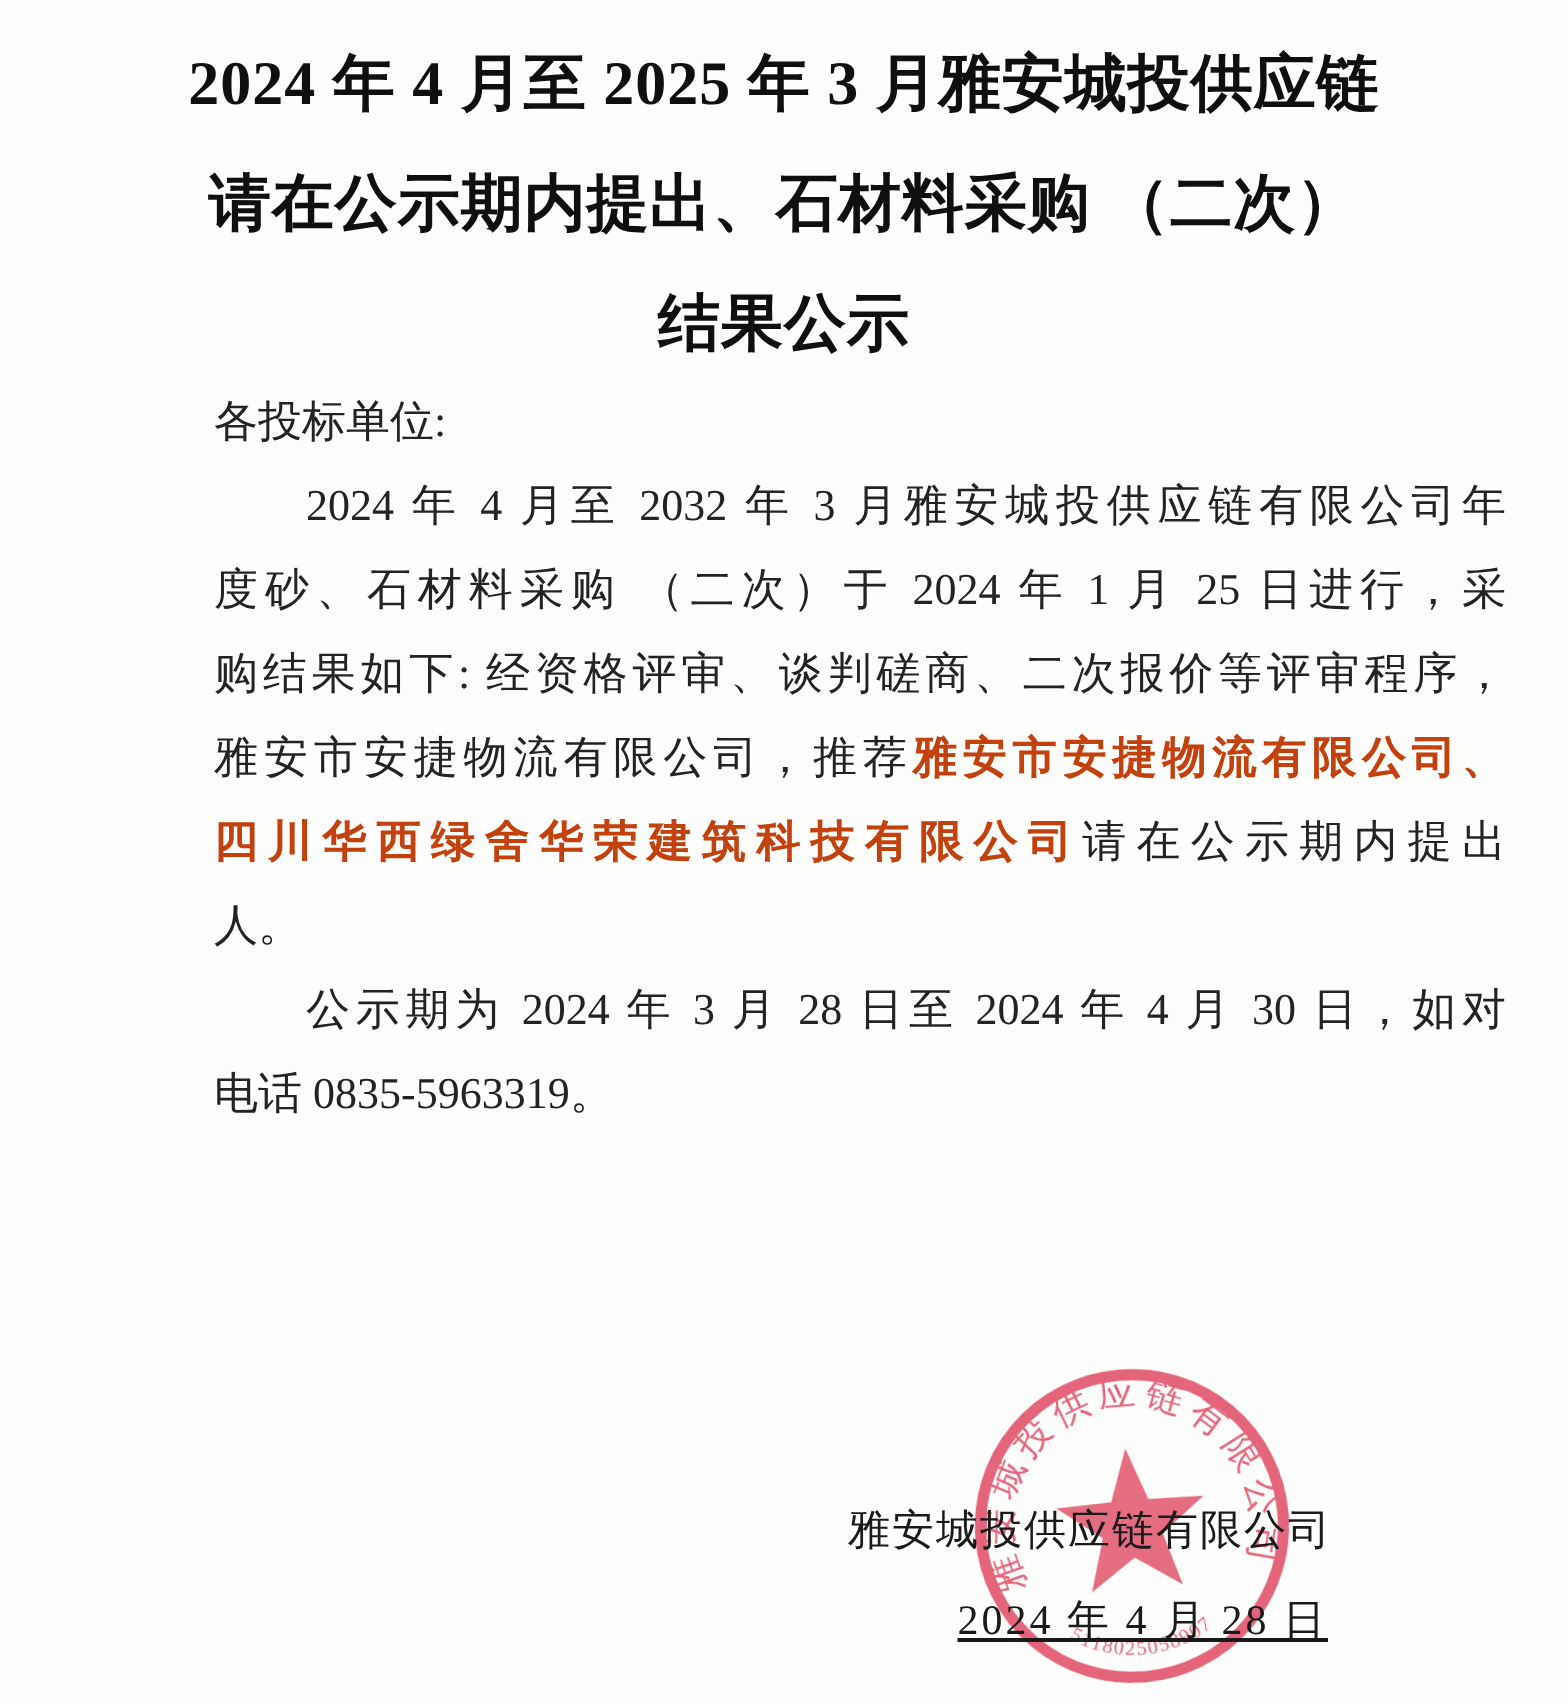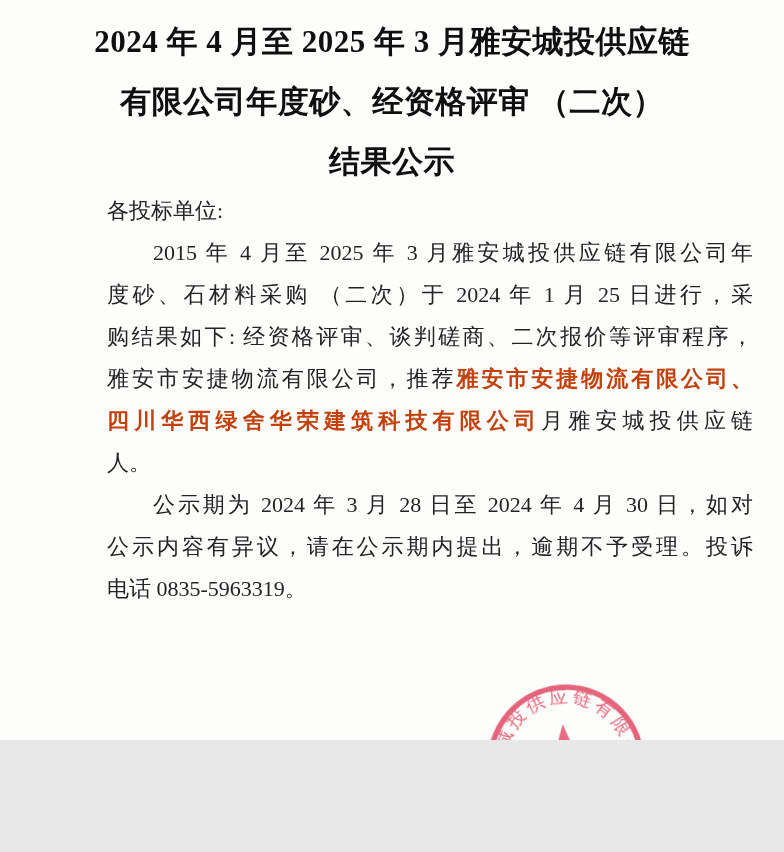--- a/index.html
+++ b/index.html
@@ -1,18 +1,18 @@
 <!DOCTYPE html>
 <html><head>
 <meta charset="utf-8">
 <style>
   html,body { margin:0; padding:0; background:#e8e8e8; }
   .page {
     position:relative;
-    width:784px; height:740px;
+    width:784px; height:852px;
     margin:0 auto;
     background:#fdfdfc;
     overflow:hidden;
     font-family:"Liberation Serif","DejaVu Serif",serif;
     color:#1e1e1e;
   }
   .title-block {
     position:absolute; top:12px; left:0; right:0;
     text-align:center;
     font-weight:bold;
@@ -54,37 +54,36 @@
   }
   .seal text { font-family:"Liberation Serif","DejaVu Serif",serif; }
 </style>
 </head>
 <body>
 
 <div class="page">
 
   <div class="title-block">
     <div>2024 年 4 月至 2025 年 3 月雅安城投供应链</div>
-    <div>有限公司年度砂、经资格评审 （二次）</div>
+    <div>请在公示期内提出、石材料采购 （二次）</div>
     <div>结果公示</div>
   </div>
 
   <div class="body-block">
     <div class="line last">各投标单位:</div>
     <div>
-        <div class="line indent"><span>2015 年 4 月至 2025 年 3 月雅安城投供应链有限公司年</span></div>
+        <div class="line indent"><span>2024 年 4 月至 2032 年 3 月雅安城投供应链有限公司年</span></div>
         <div class="line"><span>度砂、石材料采购 （二次）于 2024 年 1 月 25 日进行，采</span></div>
         <div class="line"><span>购结果如下: 经资格评审、谈判磋商、二次报价等评审程序，</span></div>
         <div class="line"><span>雅安市安捷物流有限公司，推荐</span><span class="bold">雅安市安捷物流有限公司、</span></div>
-        <div class="line"><span class="bold">四川华西绿舍华荣建筑科技有限公司</span><span>月雅安城投供应链</span></div>
+        <div class="line"><span class="bold">四川华西绿舍华荣建筑科技有限公司</span><span>请在公示期内提出</span></div>
         <div class="line last"><span>人。</span></div>
       </div>
     <div>
         <div class="line indent"><span>公示期为 2024 年 3 月 28 日至 2024 年 4 月 30 日，如对</span></div>
-        <div class="line"><span>公示内容有异议，请在公示期内提出，逾期不予受理。投诉</span></div>
         <div class="line last"><span>电话 0835-5963319。</span></div>
       </div>
   </div>
 
   <svg class="seal" viewBox="0 0 170 170">
     <circle cx="85" cy="85" r="74" fill="none" stroke-width="5.5" stroke="#e14f68"></circle>
     <polygon points="85,47 94.1,72.5 121.1,73.3 99.7,89.8 107.3,115.7 85,100.5 62.7,115.7 70.3,89.8 48.9,73.3 75.9,72.5" fill="#e25870"></polygon>
     <path id="sealArcTop" d="M 31.5,109.9 A 59,59 0 1 1 138.5,109.9" fill="none"></path>
     <path id="sealArcBottom" d="M 47.1,135.3 A 63,63 0 0 0 122.9,135.3" fill="none"></path>
     <text font-size="18" letter-spacing="3.5" fill="#e14f68">

